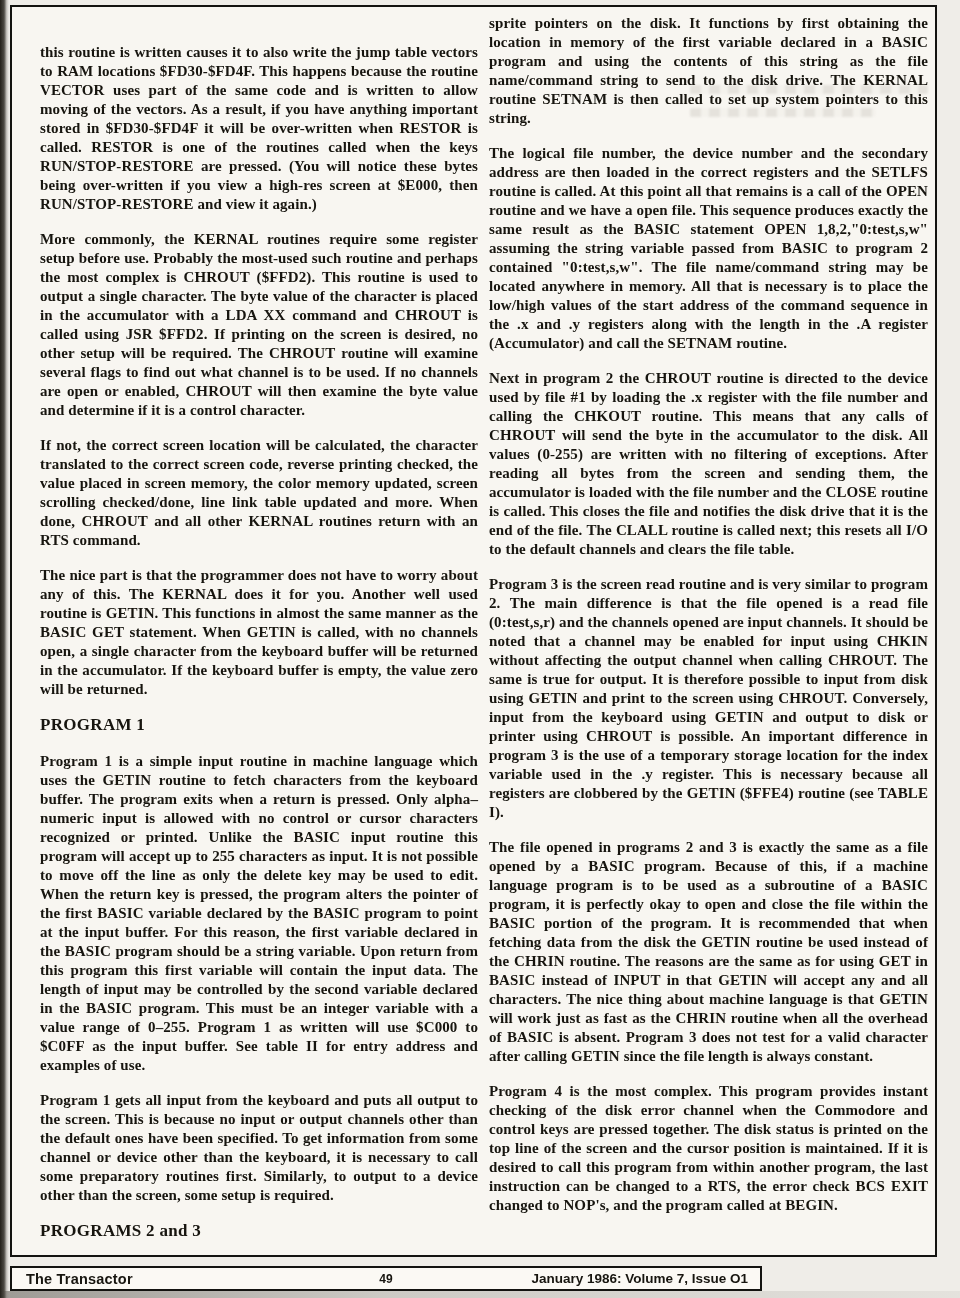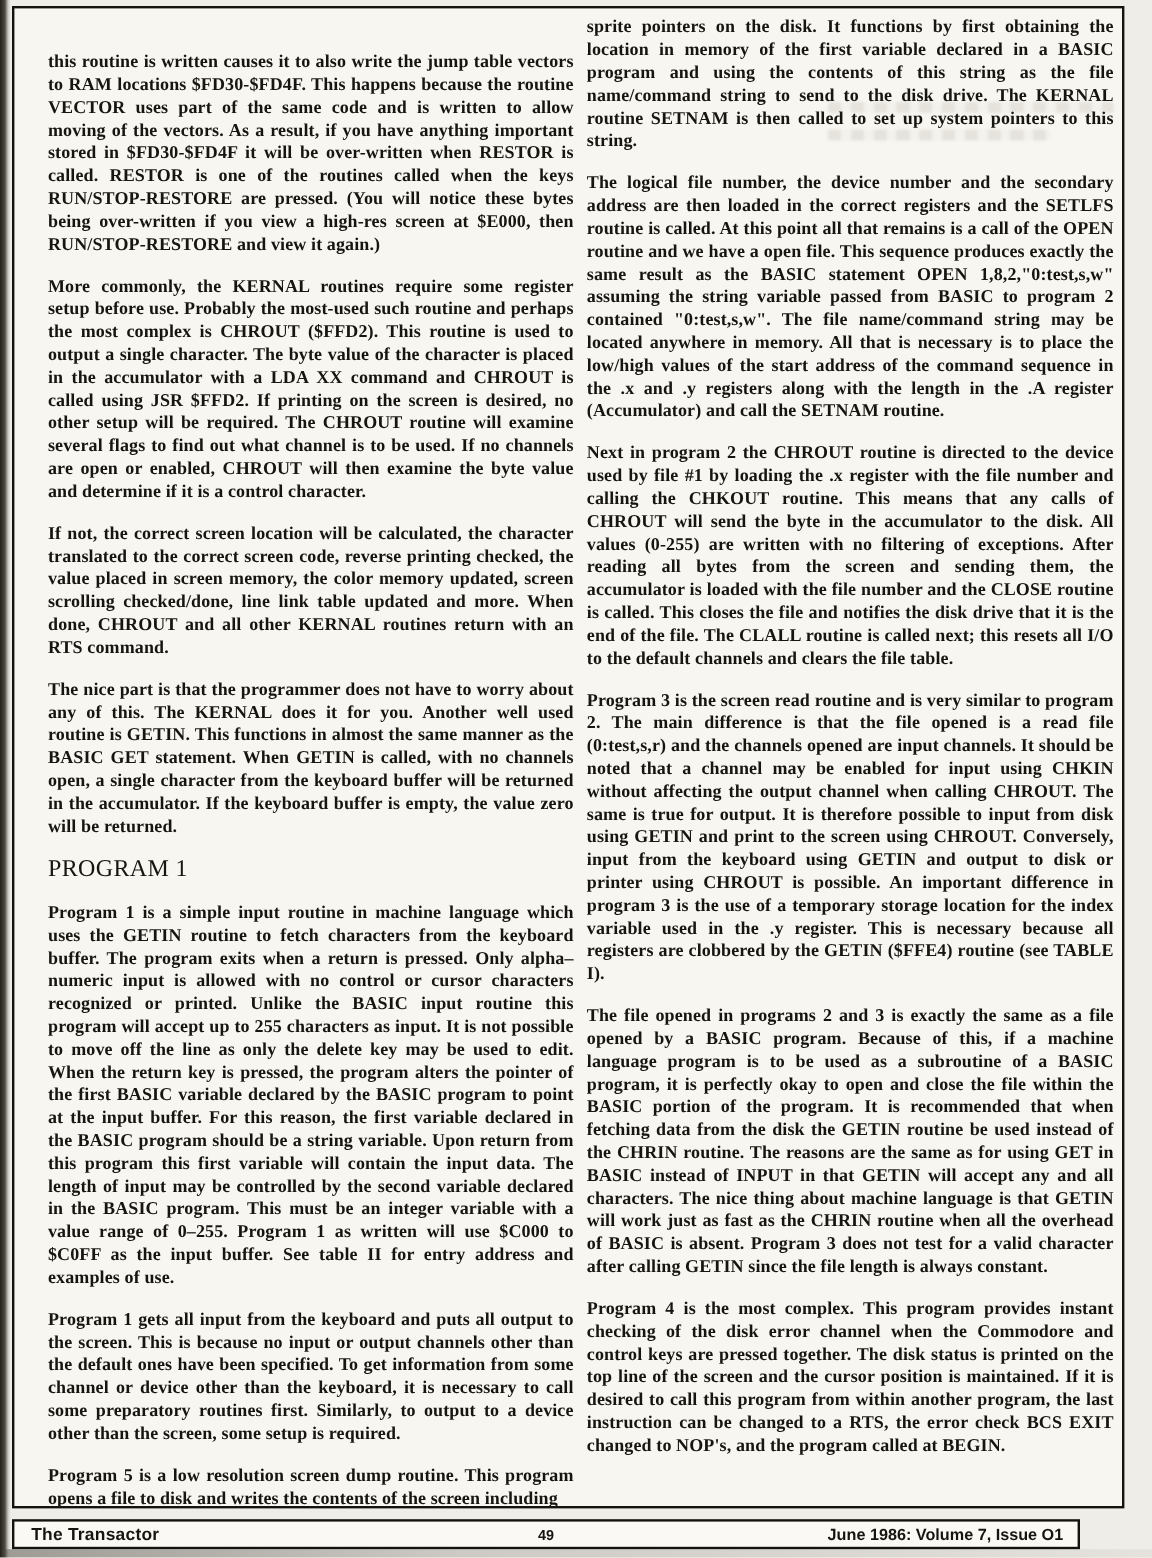--- a/index.html
+++ b/index.html
@@ -49,22 +49,22 @@
     letter-spacing: 0.1px;
   }
   .col-left  { left: 28px;  top: 36px; width: 438px; }
   .col-right { left: 477px; top: 7px;  width: 439px; }
   .para {
     margin: 0 0 16px 0;
     text-align: justify;
     font-weight: bold;
   }
   .sec-heading {
-    font-size: 20px;
-    font-weight: normal;
+    font-size: 17px;
+    font-weight: bold;
     letter-spacing: 0.3px;
     margin: 6px 0 18px 0;
   }
   .ghost-bleed {
     position: absolute;
     left: 678px; top: 78px;
     width: 238px; height: 58px;
     opacity: 0.55;
     filter: blur(1.3px);
     z-index: 2;
@@ -75,21 +75,21 @@
     margin-bottom: 14px;
     border-radius: 2px;
     background: repeating-linear-gradient(90deg,
       rgba(125,120,108,0.28) 0px, rgba(125,120,108,0.28) 11px,
       rgba(125,120,108,0.06) 11px, rgba(125,120,108,0.06) 19px);
   }
   .ghost-line.short { width: 78%; }
   .footer-bar {
     position: absolute;
     left: 10px; top: 1266px;
-    width: 890px;
+    width: 752px;
     height: 25px;
     border: 2px solid #131310;
     background: #fbf9f4;
     box-sizing: border-box;
     display: flex;
     align-items: center;
     font-family: "Liberation Sans", "DejaVu Sans", sans-serif;
     font-weight: bold;
     z-index: 6;
   }
@@ -117,20 +117,21 @@
 
   <div class="page-frame">
     <div class="col col-left">
         <p class="para">this routine is written causes it to also write the jump table vectors to RAM locations $FD30-$FD4F. This happens because the routine VECTOR uses part of the same code and is written to allow moving of the vectors. As a result, if you have anything important stored in $FD30-$FD4F it will be over-written when RESTOR is called. RESTOR is one of the routines called when the keys RUN/STOP-RESTORE are pressed. (You will notice these bytes being over-written if you view a high-res screen at $E000, then RUN/STOP-RESTORE and view it again.)</p>
         <p class="para">More commonly, the KERNAL routines require some register setup before use. Probably the most-used such routine and perhaps the most complex is CHROUT ($FFD2). This routine is used to output a single character. The byte value of the character is placed in the accumulator with a LDA XX command and CHROUT is called using JSR $FFD2. If printing on the screen is desired, no other setup will be required. The CHROUT routine will examine several flags to find out what channel is to be used. If no channels are open or enabled, CHROUT will then examine the byte value and determine if it is a control character.</p>
         <p class="para">If not, the correct screen location will be calculated, the character translated to the correct screen code, reverse printing checked, the value placed in screen memory, the color memory updated, screen scrolling checked/done, line link table updated and more. When done, CHROUT and all other KERNAL routines return with an RTS command.</p>
         <p class="para">The nice part is that the programmer does not have to worry about any of this. The KERNAL does it for you. Another well used routine is GETIN. This functions in almost the same manner as the BASIC GET statement. When GETIN is called, with no channels open, a single character from the keyboard buffer will be returned in the accumulator. If the keyboard buffer is empty, the value zero will be returned.</p>
         <h3 class="sec-heading">PROGRAM 1</h3>
         <p class="para">Program 1 is a simple input routine in machine language which uses the GETIN routine to fetch characters from the keyboard buffer. The program exits when a return is pressed. Only alpha–numeric input is allowed with no control or cursor characters recognized or printed. Unlike the BASIC input routine this program will accept up to 255 characters as input. It is not possible to move off the line as only the delete key may be used to edit. When the return key is pressed, the program alters the pointer of the first BASIC variable declared by the BASIC program to point at the input buffer. For this reason, the first variable declared in the BASIC program should be a string variable. Upon return from this program this first variable will contain the input data. The length of input may be controlled by the second variable declared in the BASIC program. This must be an integer variable with a value range of 0–255. Program 1 as written will use $C000 to $C0FF as the input buffer. See table II for entry address and examples of use.</p>
         <p class="para">Program 1 gets all input from the keyboard and puts all output to the screen. This is because no input or output channels other than the default ones have been specified. To get information from some channel or device other than the keyboard, it is necessary to call some preparatory routines first. Similarly, to output to a device other than the screen, some setup is required.</p>
+        <h3 class="sec-heading">PROGRAMS 2 and 3</h3>
         <p class="para">Program 5 is a low resolution screen dump routine. This program opens a file to disk and writes the contents of the screen including</p>
       </div>
 
     <div class="col col-right">
         <p class="para">sprite pointers on the disk. It functions by first obtaining the location in memory of the first variable declared in a BASIC program and using the contents of this string as the file name/command string to send to the disk drive. The KERNAL routine SETNAM is then called to set up system pointers to this string.</p>
         <p class="para">The logical file number, the device number and the secondary address are then loaded in the correct registers and the SETLFS routine is called. At this point all that remains is a call of the OPEN routine and we have a open file. This sequence produces exactly the same result as the BASIC statement OPEN 1,8,2,"0:test,s,w" assuming the string variable passed from BASIC to program 2 contained "0:test,s,w".  The file name/command string may be located anywhere in memory. All that is necessary is to place the low/high values of the start address of the command sequence in the .x and .y registers along with the length in the .A register (Accumulator) and call the SETNAM routine.</p>
         <p class="para">Next in program 2 the CHROUT routine is directed to the device used by file #1 by loading the .x register with the file number and calling the CHKOUT routine. This means that any calls of CHROUT will send the byte in the accumulator to the disk. All values (0-255) are written with no filtering of exceptions. After reading all bytes from the screen and sending them, the accumulator is loaded with the file number and the CLOSE routine is called. This closes the file and notifies the disk drive that it is the end of the file. The CLALL routine is called next; this resets all I/O to the default channels and clears the file table.</p>
         <p class="para">Program 3 is the screen read routine and is very similar to program 2. The main difference is that the file opened is a read file (0:test,s,r) and the channels opened are input channels. It should be noted that a channel may be enabled for input using CHKIN without affecting the output channel when calling CHROUT. The same is true for output. It is therefore possible to input from disk using GETIN and print to the screen using CHROUT. Conversely, input from the keyboard using GETIN and output to disk or printer using CHROUT is possible. An important difference in program 3 is the use of a temporary storage location for the index variable used in the .y register. This is necessary because all registers are clobbered by the GETIN ($FFE4) routine (see TABLE I).</p>
         <p class="para">The file opened in programs 2 and 3 is exactly the same as a file opened by a BASIC program. Because of this, if a machine language program is to be used as a subroutine of a BASIC program, it is perfectly okay to open and close the file within the BASIC portion of the program. It is recommended that when fetching data from the disk the GETIN routine be used instead of the CHRIN routine. The reasons are the same as for using GET in BASIC instead of INPUT in that GETIN will accept any and all characters. The nice thing about machine language is that GETIN will work just as fast as the CHRIN routine when all the overhead of BASIC is absent. Program 3 does not test for a valid character after calling GETIN since the file length is always constant.</p>
         <p class="para">Program 4 is the most complex. This program provides instant checking of the disk error channel when the Commodore and control keys are pressed together. The disk status is printed on the top line of the screen and the cursor position is maintained. If it is desired to call this program from within another program, the last instruction can be changed to a RTS, the error check BCS EXIT changed to NOP's, and the program called at BEGIN.</p>
@@ -138,18 +139,18 @@
 
     <div class="ghost-bleed">
       <div class="ghost-line"></div>
       <div class="ghost-line short"></div>
     </div>
   </div>
 
   <div class="footer-bar">
     <span class="footer-left">The Transactor</span>
     <span class="footer-center">49</span>
-    <span class="footer-right">June 1986: Volume 7, Issue O1</span>
+    <span class="footer-right">January 1986: Volume 7, Issue O1</span>
   </div>
 
   <div class="scan-edge"></div>
   <div class="bottom-edge"></div>
 </div>
 
 </body></html>

